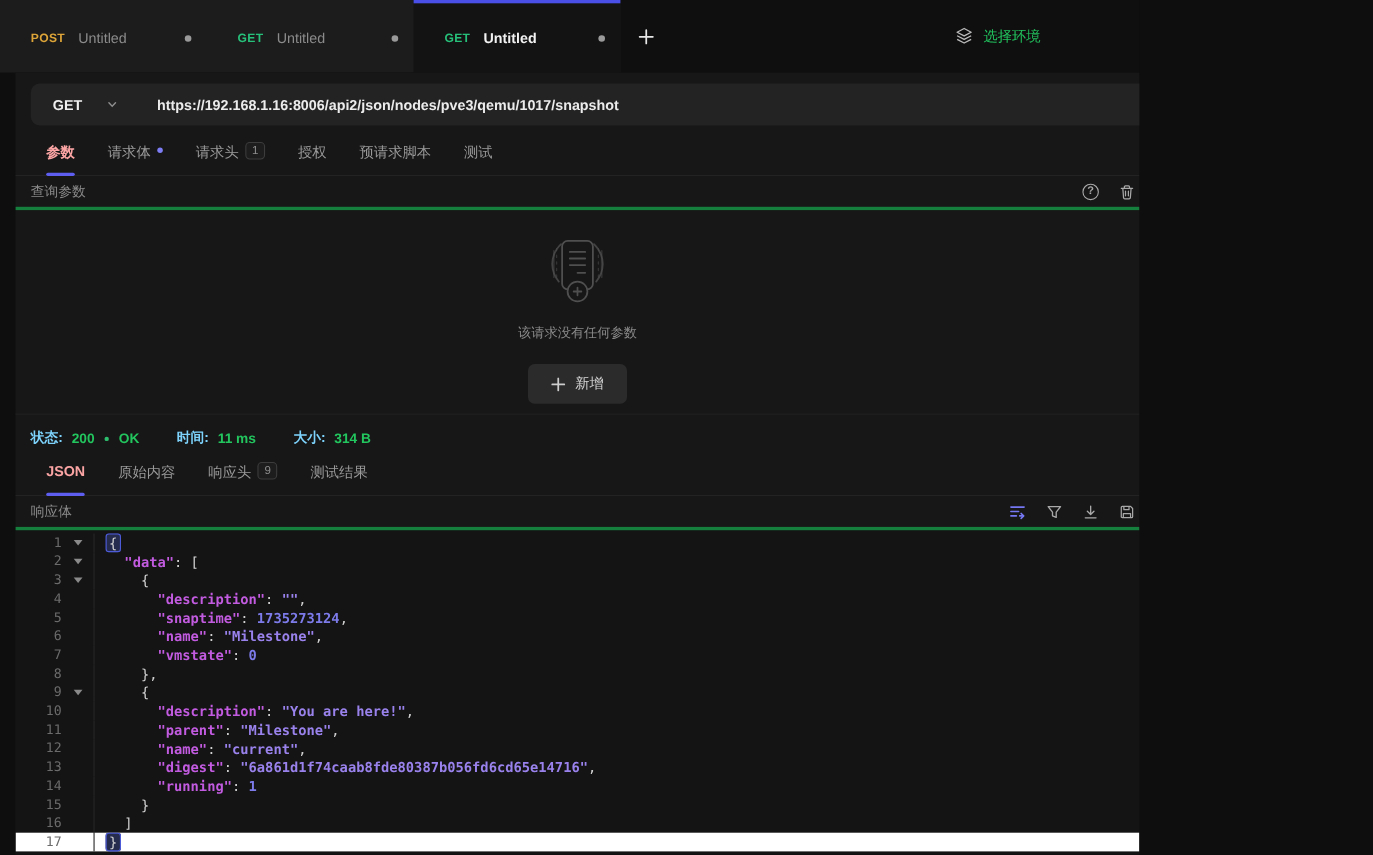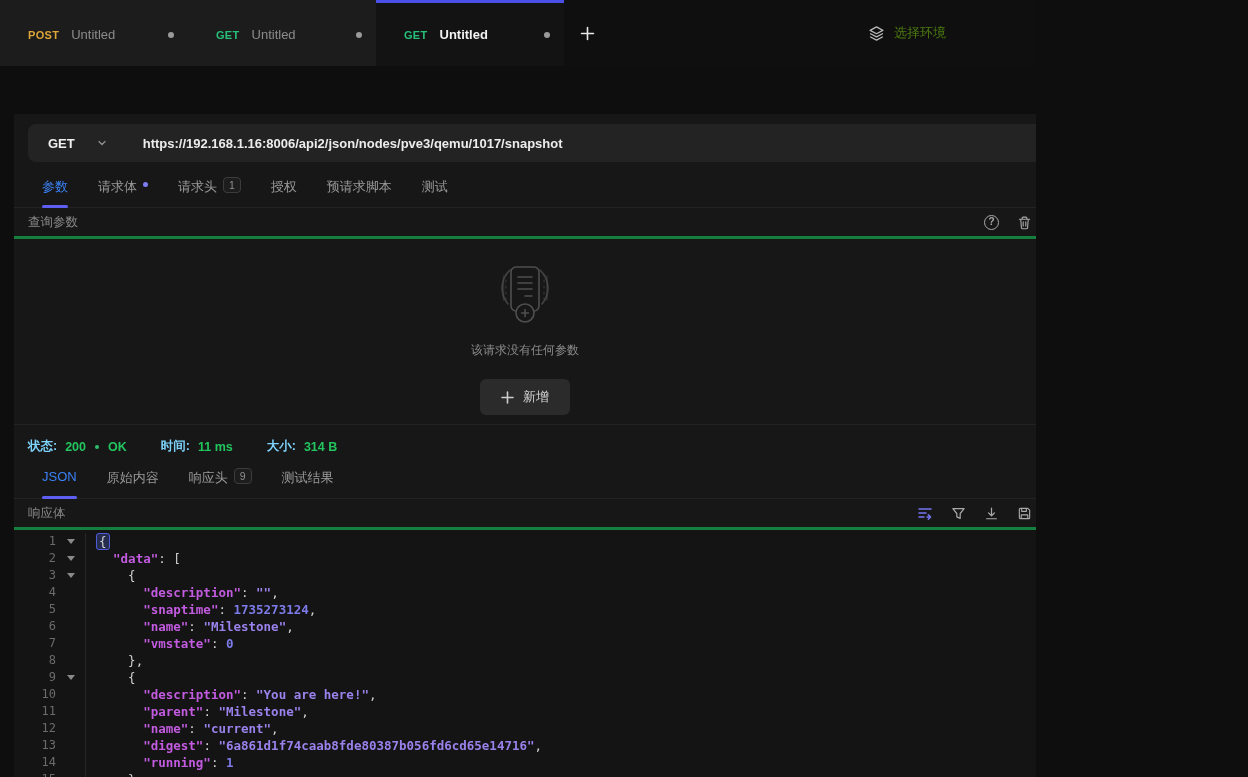--- a/index.html
+++ b/index.html
@@ -1,34 +1,34 @@
 <!DOCTYPE html>
 <html><head>
 <meta charset="utf-8">
 <style>
   * { margin:0; padding:0; box-sizing:border-box; }
   html,body { width:1248px; height:777px; overflow:hidden; background:#0e0e0e;
     font-family:"Liberation Sans", sans-serif; -webkit-font-smoothing:antialiased; }
-  .app { width:1036px; height:777px; overflow:hidden; display:flex; flex-direction:column;gap:48px; }
+  .app { width:1036px; height:777px; overflow:hidden; display:flex; flex-direction:column; }
 
   
   .topbar { height:66px; flex:none; display:flex; align-items:stretch; background:#0f0f0f; }
   .tab-strip { display:flex; background:#1c1c1c; }
   .tab { width:188px; display:flex; align-items:center; padding:0 14px 0 28px; cursor:pointer;
          border-top:3px solid transparent; position:relative; }
   .tab .method { font-size:11px; font-weight:700; letter-spacing:.3px; margin-right:12px; }
   .method.post { color:#dda438; } .method.get { color:#27c07a; }
   .tab .tab-title { font-size:13px; color:#8b8b8b; flex:1; }
   .tab.active { background:#131313; border-top-color:#4a4fe8; }
   .tab.active .tab-title { color:#f2f2f2; font-weight:700; }
   .dot { width:6px; height:6px; border-radius:50%; background:#9a9a9a; flex:none; }
   .new-tab { background:none; border:none; color:#e8e8e8; font-size:20px; width:46px;
              display:flex; align-items:center; justify-content:center; cursor:pointer; }
   .top-spacer { flex:1; }
-  .env-select { display:flex; align-items:flex-end; gap:9px; color:#4d7c0f; font-size:13px;
+  .env-select { display:flex; align-items:flex-start; gap:9px; color:#22c55e; font-size:13px;
                 margin-right:90px; cursor:pointer; align-self:center; }
   .env-select svg { color:#b9b9b9; }
 
   
   .panel { flex:1; margin-left:14px; background:#171717; overflow:hidden; display:flex; flex-direction:column; }
 
   .request-row { display:flex; align-items:center; gap:12px; padding:10px 0 0 14px; flex:none; }
   .url-box { width:1032px; flex:none; height:38px; background:#232323; border-radius:8px;
              display:flex; align-items:center; overflow:hidden; }
   .method-select { display:flex; align-items:center; gap:22px; padding:0 20px 0 20px; cursor:pointer;
@@ -40,21 +40,21 @@
   .send-btn .send-label { flex:1; text-align:center; font-size:13px; font-weight:700; padding-left:10px;}
   .send-btn svg { margin-right:12px; color:#dcdcff; }
   .save-btn { width:110px; height:38px; flex:none; background:#232323; border:none; border-radius:7px;
               color:#d6d6d6; display:flex; align-items:center; justify-content:flex-start; gap:8px;
               padding-left:18px; font-size:13px; cursor:pointer; }
 
   
   .req-tabs { display:flex; gap:30px; padding:16px 0 0 28px; border-bottom:1px solid #232323; flex:none; }
   .rtab { font-size:13px; color:#9a9a9a; padding-bottom:11px; display:flex; align-items:flex-start; gap:6px;
           cursor:pointer; position:relative; }
-  .rtab.active { color:#3b82f6; font-weight:400; }
+  .rtab.active { color:#fca5a5; font-weight:700; }
   .rtab.active::after { content:""; position:absolute; left:0; right:0; bottom:-1px; height:3px;
                         background:#5e5ff1; border-radius:2px; }
   .bdot { width:5px; height:5px; border-radius:50%; background:#7d7df5; margin-top:4px; }
   .badge { font-size:10.5px; color:#8f8f8f; border:1px solid #3c3c3c; background:#1d1d1d;
            border-radius:4px; padding:1px 5px; line-height:12px; margin-top:-1px; }
 
   
   .section-head { height:31px; flex:none; display:flex; align-items:center; padding:0 10px 0 14px;
                   border-bottom:3px solid #15803d; position:relative; }
   .sec-label { font-size:12.5px; color:#8a8a8a; }

